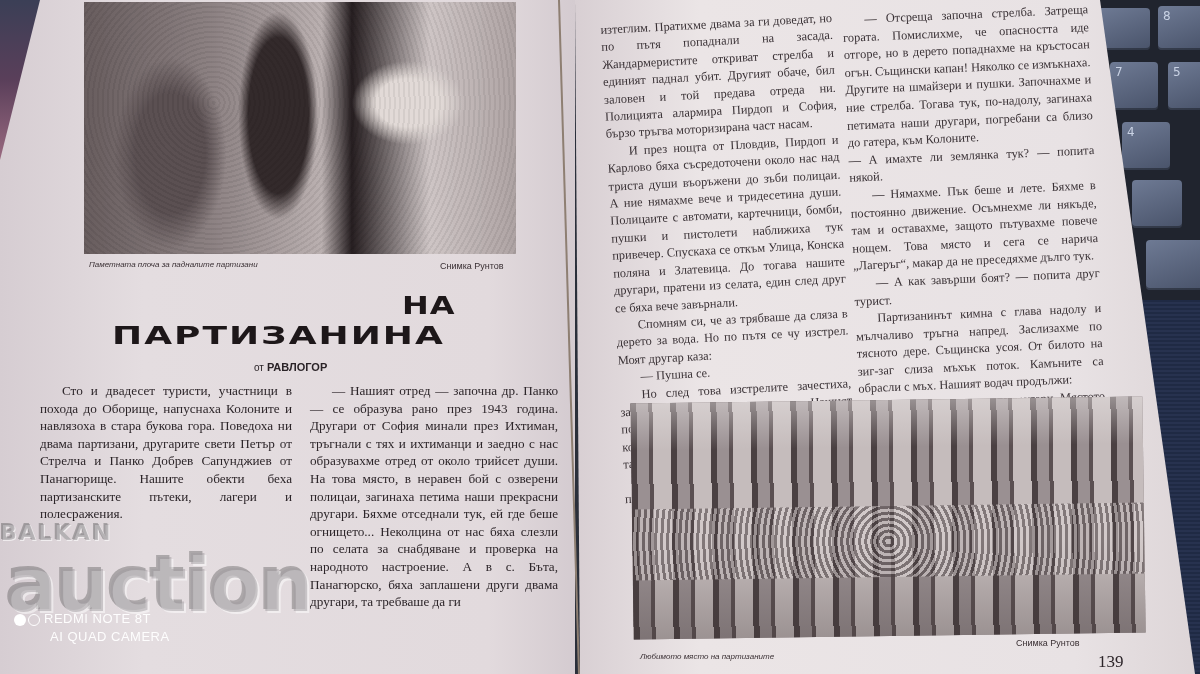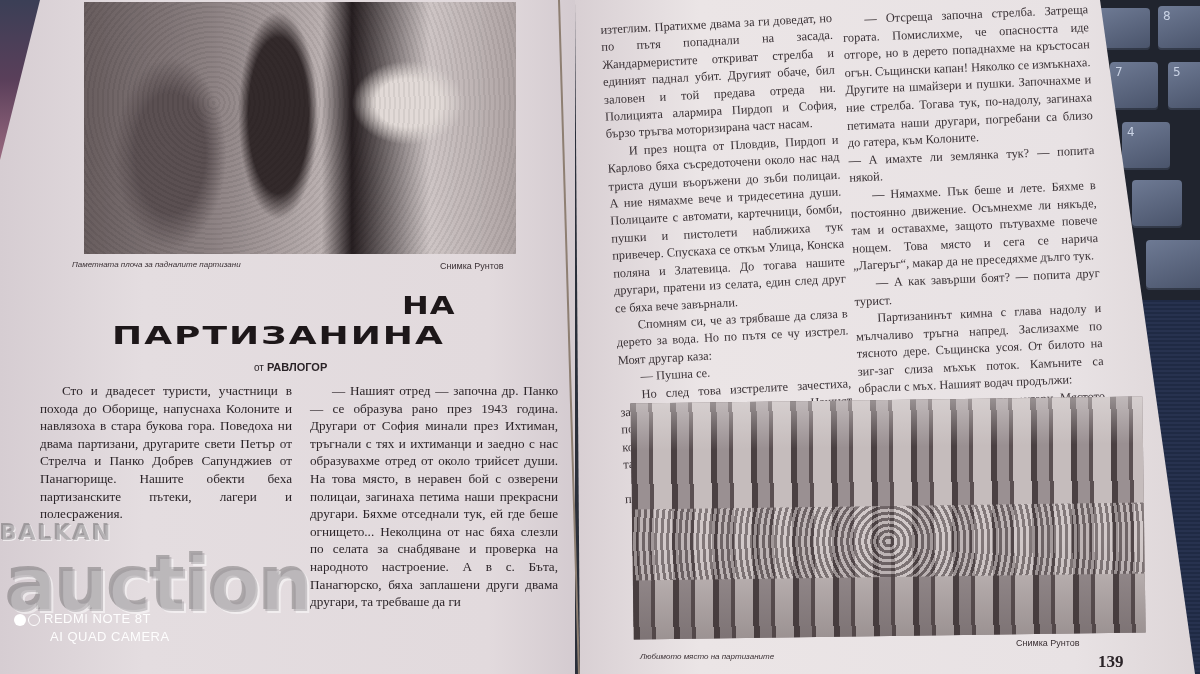--- a/index.html
+++ b/index.html
@@ -65,21 +65,21 @@
   .col { position: absolute; font-size: 13.2px; line-height: 17.6px; color: #2c2529; text-align: justify; }
   .col p { text-indent: 22px; }
   .col p.noindent { text-indent: 0; }
   .col-1 { left: 40px; top: 382px; width: 252px; }
   .col-2 { left: 310px; top: 382px; width: 248px; }
   .col-3 { left: 600px; top: 22px; width: 232px; font-size: 12.4px; line-height: 17.4px;
     transform: rotate(-3deg); transform-origin: top left; color: #3a3236; }
   .col-4 { left: 842px; top: 12px; width: 246px; font-size: 12.4px; line-height: 17.6px;
     transform: rotate(-2.5deg); transform-origin: top left; color: #3a3236; }
 
-  .page-number { position: absolute; left: 1098px; top: 652px; font-size: 17px; font-weight: bold; color: #2b2428; }
+  .page-number { position: absolute; left: 1098px; top: 652px; font-size: 17px; font-weight: normal; color: #2b2428; }
 
   
   .wm-balkan { position: absolute; left: 0; top: 520px; font-family: "DejaVu Sans", sans-serif;
     font-weight: bold; font-size: 22px; letter-spacing: 2px; color: rgba(150,145,150,.55);
     text-shadow: 1px 1px 0 rgba(255,255,255,.6), -1px -1px 0 rgba(80,80,80,.4); }
   .wm-auction { position: absolute; left: 6px; top: 540px; font-family: "DejaVu Sans", sans-serif;
     font-weight: bold; font-size: 76px; color: rgba(160,155,160,.5); letter-spacing: -2px;
     text-shadow: 2px 2px 0 rgba(255,255,255,.5), -2px -2px 0 rgba(70,70,70,.35); }
   .wm-camera { position: absolute; left: 14px; top: 610px; font-family: "Liberation Sans", sans-serif;
     font-size: 13px; color: rgba(255,255,255,.95); letter-spacing: .5px; line-height: 18px; }
@@ -102,21 +102,21 @@
   <div class="key" style="left:56px;top:240px;width:60px;height:50px;"></div>
   <div class="kb-base"></div>
 </div>
 
 <div class="spread">
   <div class="page-left"></div>
   <div class="page-right"></div>
   <div class="gutter"></div>
 
   <div class="photo photo-top-left"></div>
-  <div class="caption" style="left:72px;top:260px;">Паметната плоча за падналите партизани</div>
+  <div class="caption" style="left:89px;top:260px;">Паметната плоча за падналите партизани</div>
   <div class="credit" style="left:440px;top:261px;">Снимка Рунтов</div>
 
   <div class="title-bold-1">НА</div>
   <div class="title-bold-2">ПАРТИЗАНИНА</div>
   <div class="author">
     <span class="ot">от</span>
     <span>РАВЛОГОР</span>
   </div>
 
   <div class="col col-1">

